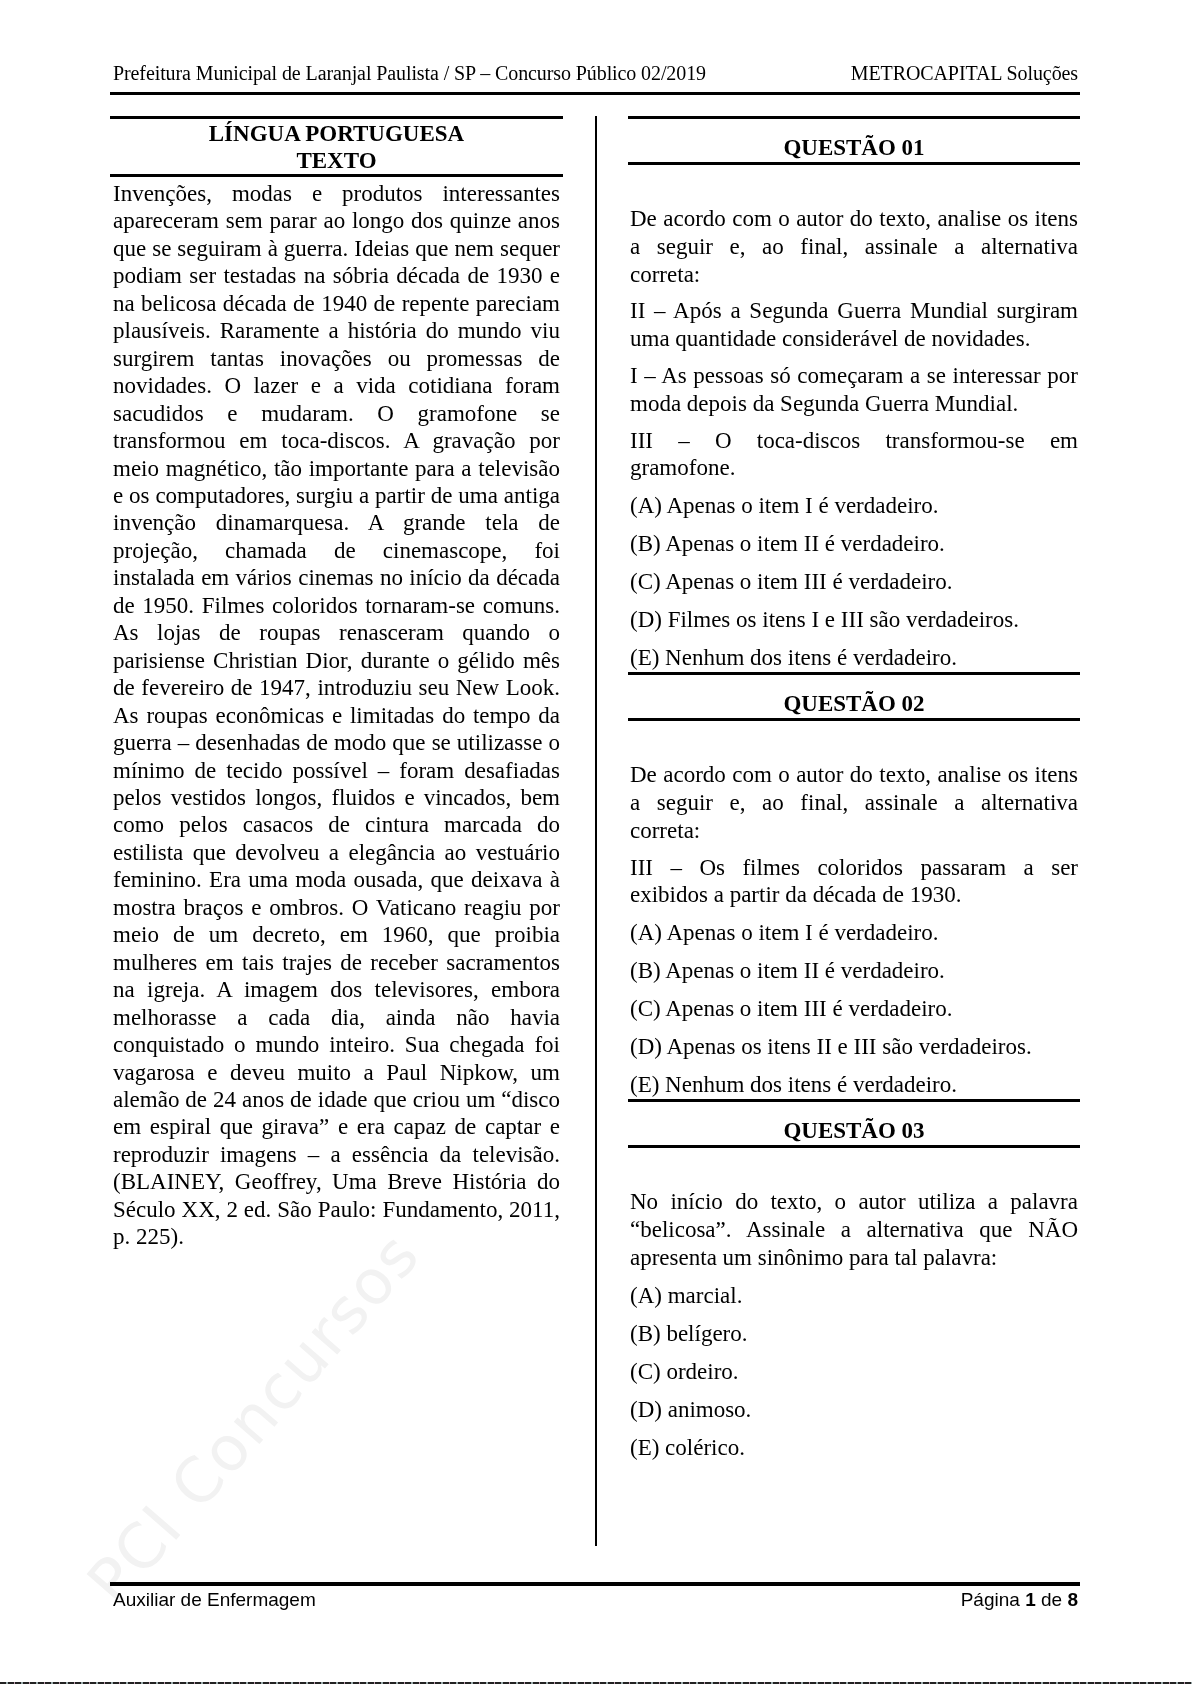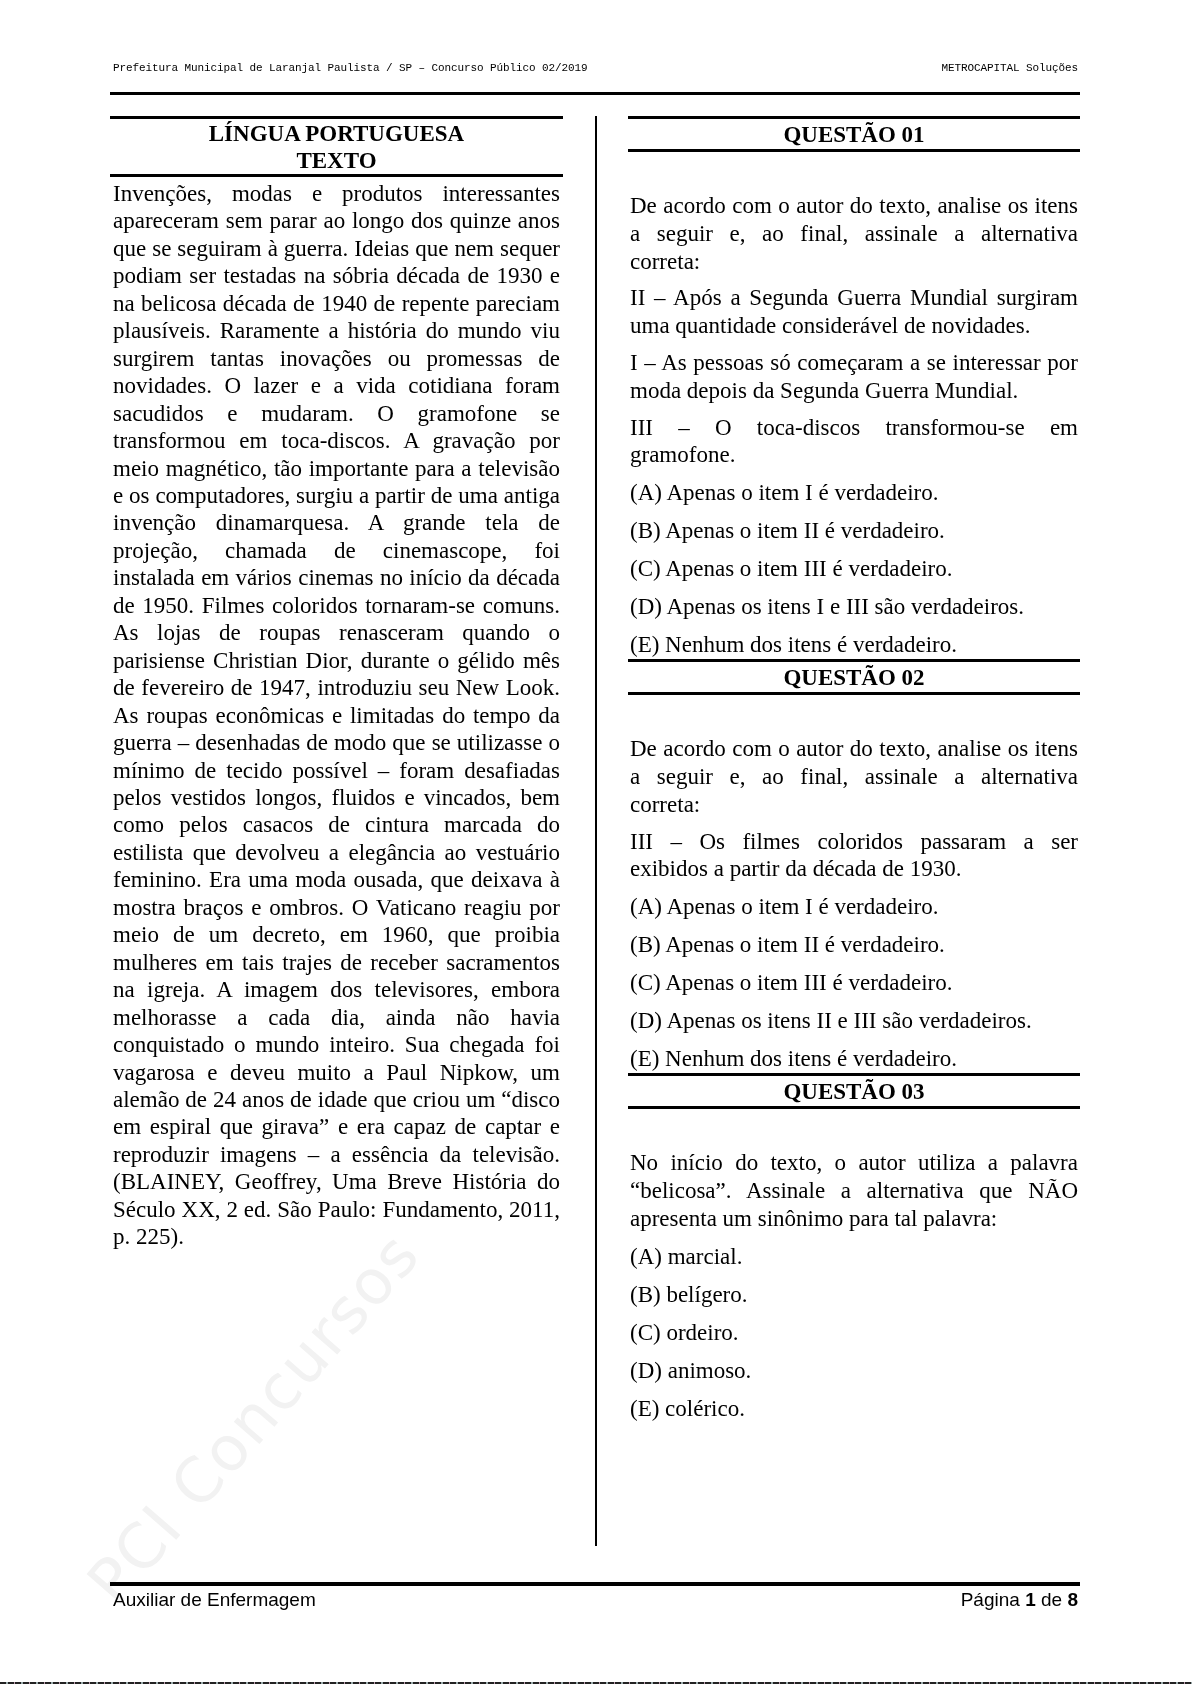--- a/index.html
+++ b/index.html
@@ -1,31 +1,31 @@
 <!DOCTYPE html>
 <html><head>
 <meta charset="utf-8">
 <style>
   html, body { margin:0; padding:0; background:#ffffff; }
   body { width:1192px; height:1685px; position:relative; overflow:hidden; color:#000; }
 
   .hdr { position:absolute; left:113px; right:114px; top:60px; height:24px;
-         font-family:Liberation Mono, monospace; font-size:11px; letter-spacing:-0.1px; }
+         font-family:Liberation Serif, serif; font-size:20px; letter-spacing:-0.1px; }
   .hdr .l { position:absolute; left:0; top:2px; }
   .hdr .r { position:absolute; right:0; top:2px; }
   .hdr-rule { position:absolute; left:110px; right:112px; top:92px; height:3px; background:#000; }
 
   .col { position:absolute; top:116px; font-family:"Liberation Serif", serif; font-size:23px; line-height:27.5px; }
   .col-left { left:110px; width:453px; }
   .col-right { left:628px; width:452px; }
 
   .divider { position:absolute; left:595px; top:116px; width:2px; height:1430px; background:#000; }
 
   .sec-head { border-top:3px solid #000; border-bottom:3px solid #000; text-align:center;
-              font-weight:bold; font-size:23px; line-height:26px; padding:3px 0 1px 0; }
+              font-weight:bold; font-size:23px; line-height:26px; padding:16px 0 1px 0; }
   .sec-head.two { line-height:26.5px; padding:2px 0 0 0; }
 
   .passage { text-align:justify; padding:3px 3px 0 3px; line-height:27.45px;font-family:Liberation Serif, serif; }
 
   .q-body { padding:0 2px;margin-top:40px; }
   .q-par { text-align:justify; margin:9px 0 0 0; line-height:27.8px; }
   .q-par.first { margin-top:9px; }
   .opt { margin:10px 0 0 0; line-height:28px; }
   .opt-list { }
 
@@ -71,21 +71,21 @@
     <div class="sec-head">QUESTÃO 01</div>
     <div class="q-body">
       <p class="q-par first">De acordo com o autor do texto, analise os itens a seguir e, ao final, assinale a alternativa correta:</p>
       <p class="q-par">II – Após a Segunda Guerra Mundial surgiram uma quantidade considerável de novidades.</p>
       <p class="q-par">I – As pessoas só começaram a se interessar por moda depois da Segunda Guerra Mundial.</p>
       <p class="q-par">III – O toca-discos transformou-se em gramofone.</p>
       <div class="opt-list">
         <div class="opt">(A) Apenas o item I é verdadeiro.</div>
         <div class="opt">(B) Apenas o item II é verdadeiro.</div>
         <div class="opt">(C) Apenas o item III é verdadeiro.</div>
-        <div class="opt">(D) Apenas os itens I e III são verdadeiros.</div>
+        <div class="opt">(D) Filmes os itens I e III são verdadeiros.</div>
         <div class="opt">(E) Nenhum dos itens é verdadeiro.</div>
       </div>
     </div>
   </section>
 
   <section>
     <div class="sec-head">QUESTÃO 02</div>
     <div class="q-body">
       <p class="q-par first">De acordo com o autor do texto, analise os itens a seguir e, ao final, assinale a alternativa correta:</p>
       <p class="q-par">III – Os filmes coloridos passaram a ser exibidos a partir da década de 1930.</p>

